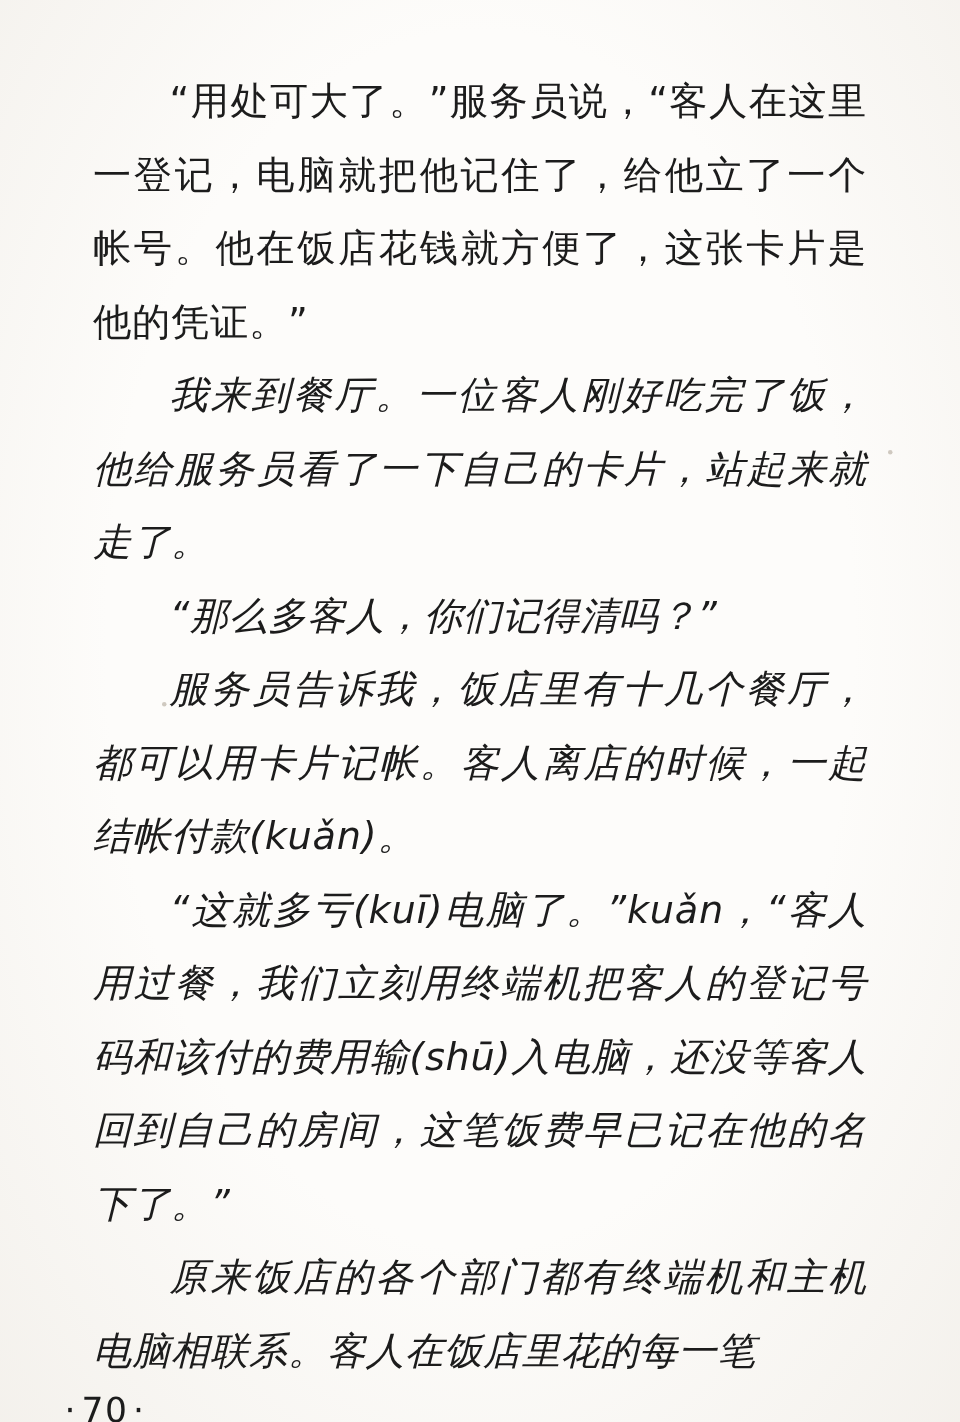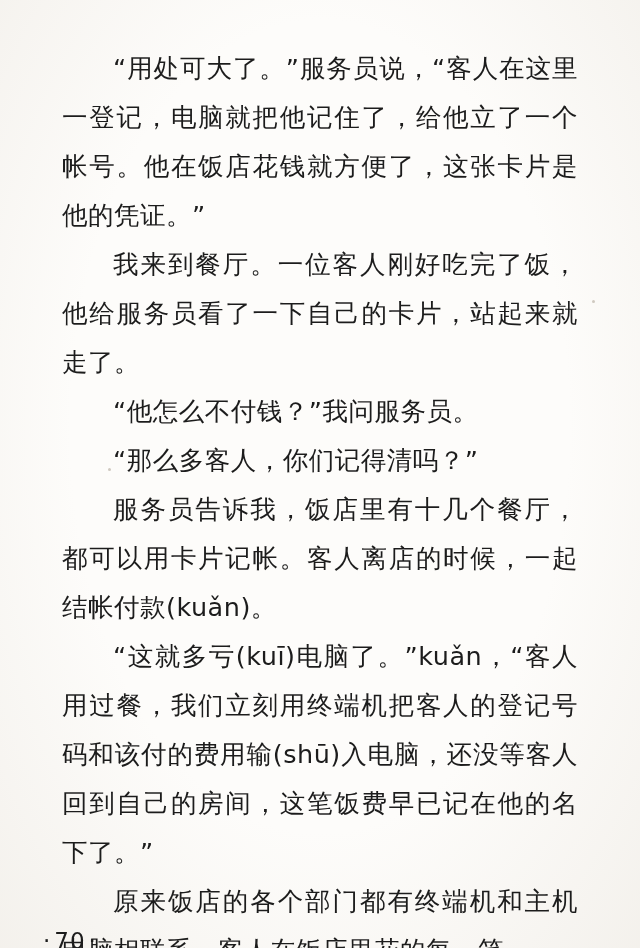--- a/index.html
+++ b/index.html
@@ -42,20 +42,21 @@
     line-height: 49px;
     color: #1c1c1c;
     text-indent: 2em;
     letter-spacing: 0.5px;
     margin: 0 0 0 0;
     text-align: justify;
     text-justify: inter-character;
   }
   .para + .para {
     margin-top: 0px;
+    font-style: italic;
   }
   .page-number {
     position: absolute;
     left: 40px;
     top: 896px;
     font-family: "DejaVu Sans", sans-serif;
     font-size: 23px;
     color: #1c1c1c;
     letter-spacing: 1px;
     margin-top: 32px;
@@ -76,21 +77,20 @@
 <body>
 
 <div class="page">
   <div class="paper-texture"></div>
   <div class="edge-mark mark-a"></div>
   <div class="edge-mark mark-b"></div>
 
   <div class="text-block">
     <p class="para">“用处可大了。”服务员说，“客人在这里一登记，电脑就把他记住了，给他立了一个帐号。他在饭店花钱就方便了，这张卡片是他的凭证。”</p>
     <p class="para">我来到餐厅。一位客人刚好吃完了饭，他给服务员看了一下自己的卡片，站起来就走了。</p>
-    <p class="para">“他怎么不付钱？”我问服务员。</p>
     <p class="para">“那么多客人，你们记得清吗？”</p>
     <p class="para">服务员告诉我，饭店里有十几个餐厅，都可以用卡片记帐。客人离店的时候，一起结帐付款(kuǎn)。</p>
     <p class="para">“这就多亏(kuī)电脑了。”kuǎn，“客人用过餐，我们立刻用终端机把客人的登记号码和该付的费用输(shū)入电脑，还没等客人回到自己的房间，这笔饭费早已记在他的名下了。”</p>
     <p class="para">原来饭店的各个部门都有终端机和主机电脑相联系。客人在饭店里花的每一笔</p>
   </div>
 
   <div class="page-number">
     <span class="dot">·</span><span>70</span><span class="dot">·</span>
   </div>
 </div>

